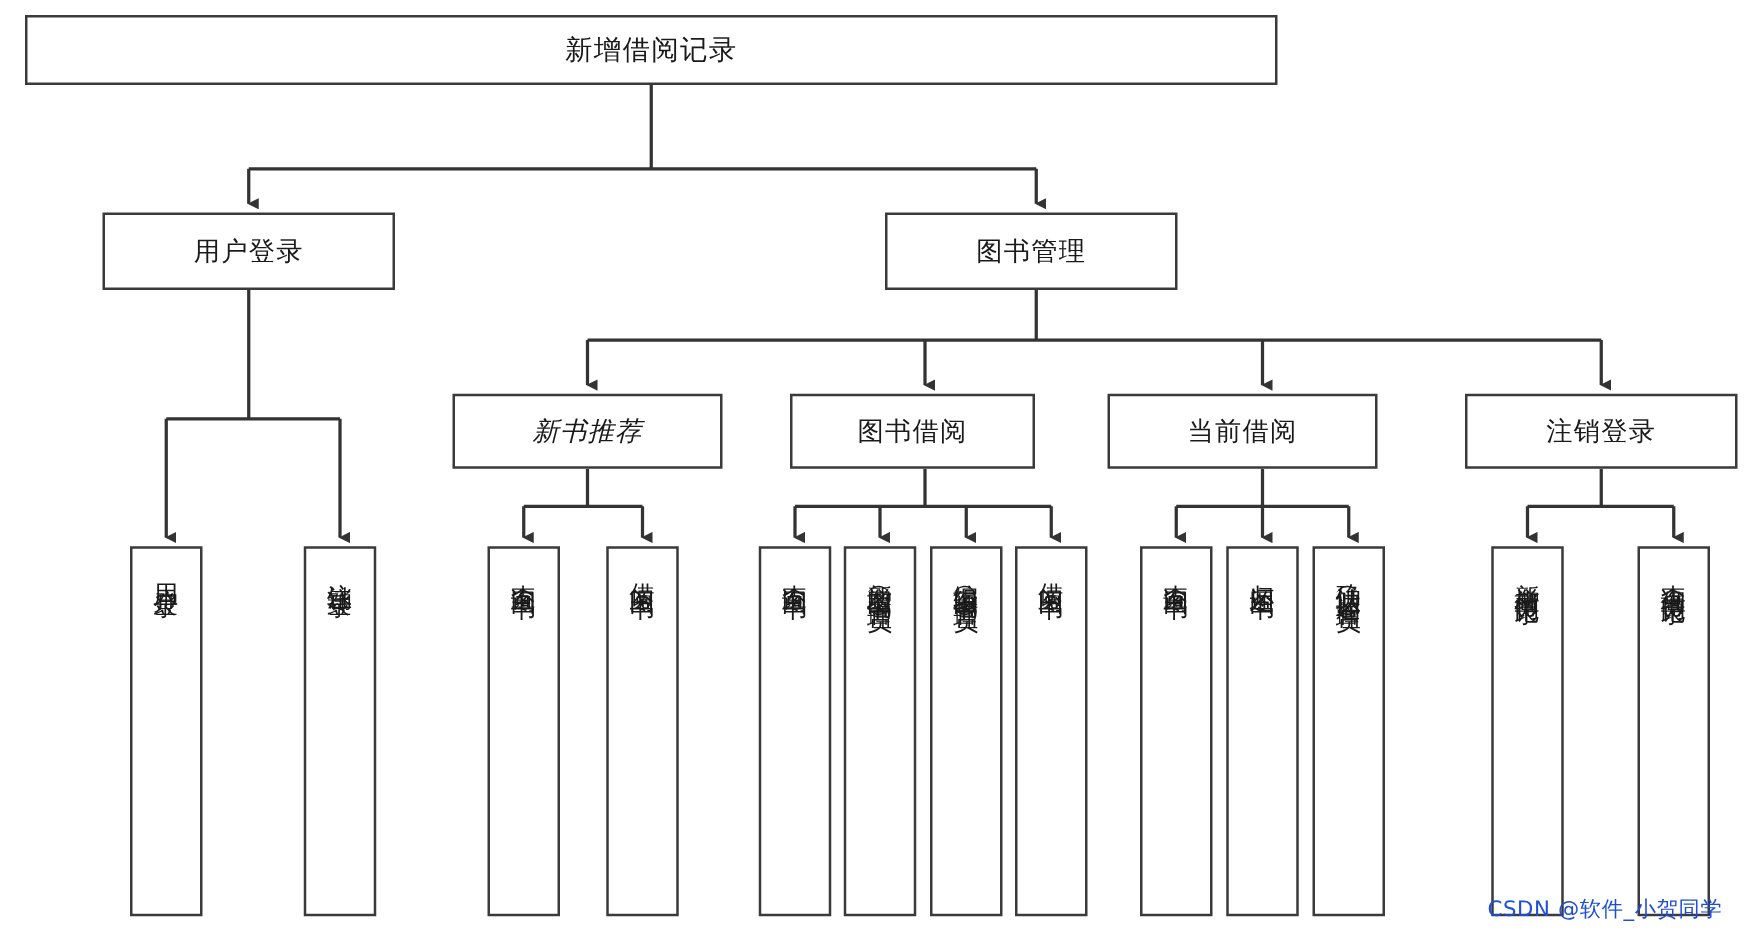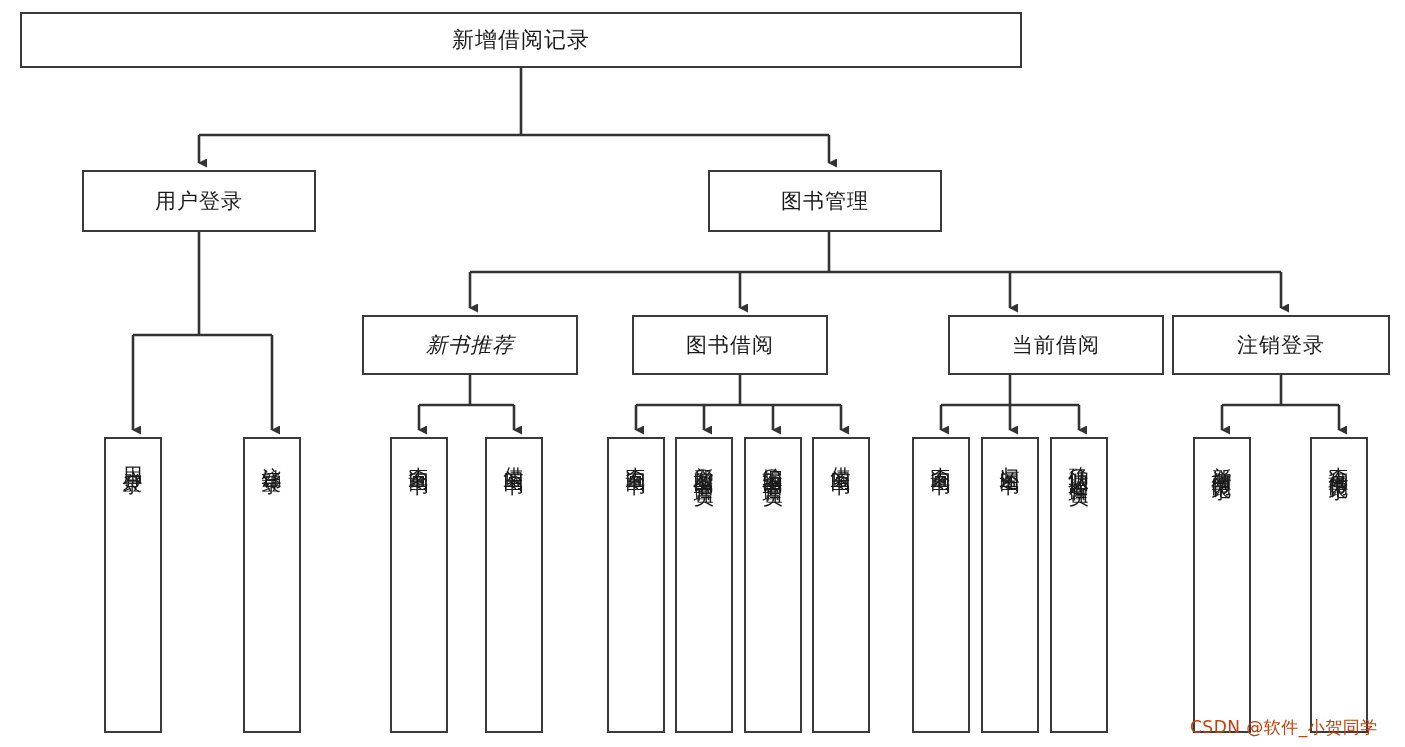--- a/index.html
+++ b/index.html
@@ -54,21 +54,21 @@
   .v-node .vtext {
     writing-mode: vertical-rl;
     text-orientation: upright;
     letter-spacing: 3px;
     line-height: 1;
     white-space: nowrap;
   }
   .watermark {
     position: absolute;
     font-size: 17px;
-    color: #c2410c;
+    color: #1d4ed8;
     letter-spacing: 0.5px;
     white-space: nowrap;
     z-index: 3;
   }
 </style>
 </head>
 <body>
 
 <div id="diagram-root">
 
@@ -122,21 +122,21 @@
     </g>
   </svg>
 
   <div class="node root-node" style="left:20px; top:12px; width:1002px; height:56px;">新增借阅记录</div>
 
   <div class="node h-node" style="left:82px; top:170px; width:234px; height:62px;">用户登录</div>
   <div class="node h-node" style="left:708px; top:170px; width:234px; height:62px;">图书管理</div>
 
   <div class="node h-node" style="left:362px; top:315px; width:216px; height:60px;font-style:italic;">新书推荐</div>
   <div class="node h-node" style="left:632px; top:315px; width:196px; height:60px;">图书借阅</div>
-  <div class="node h-node" style="left:948px; top:315px; width:216px; height:60px;">当前借阅</div>
+  <div class="node h-node" style="left:886px; top:315px; width:216px; height:60px;">当前借阅</div>
   <div class="node h-node" style="left:1172px; top:315px; width:218px; height:60px;">注销登录</div>
 
   <div class="node v-node" style="left:104px; top:437px; width:58px; height:296px;">
     <span class="vtext">用户登录</span>
   </div>
   <div class="node v-node" style="left:243px; top:437px; width:58px; height:296px;">
     <span class="vtext">注销登录</span>
   </div>
 
   <div class="node v-node" style="left:390px; top:437px; width:58px; height:296px;">

